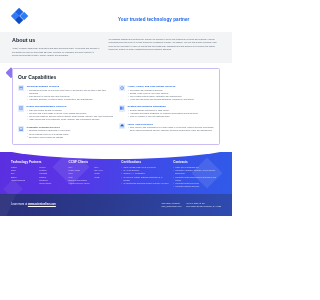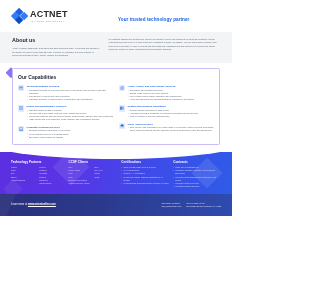--- a/index.html
+++ b/index.html
@@ -175,24 +175,20 @@
 </head>
 <body>
 
 <div class="header">
   <div class="logo-block">
     <div class="logo-mark">
       <div class="dia d1"></div>
         <div class="dia d2"></div>
       <div class="dia d3"></div>
         <div class="dia d4"></div>
-    </div>
-    <div class="logo-text">
-      <div class="logo-name">ACTNET</div>
-      <div class="logo-tag">ADVANCED TECHNOLOGY</div>
     </div>
   </div>
   <div class="header-tagline">Your trusted technology partner</div>
 </div>
 
 <div class="about">
   <div class="about-left">
     <div class="about-title">About us</div>
     <div class="about-p">Actnet Advanced Technology Corporation has been delivering quality IT products and services to the greater bay area for more than 22 years. We strive for excellence and work diligently to provide services that is timely, friendly, reliable, and affordable.</div>
   </div>

